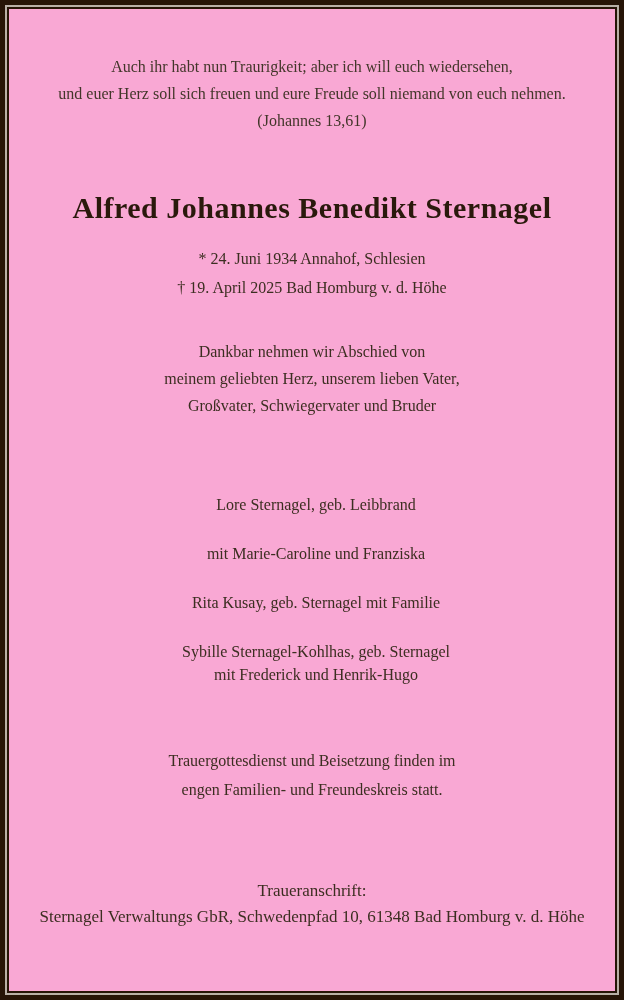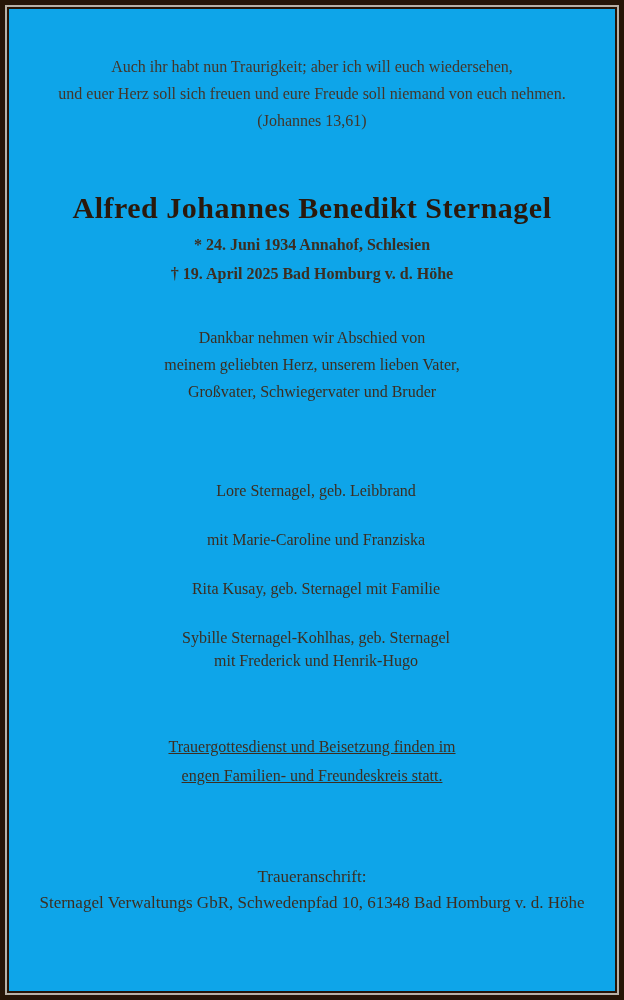--- a/index.html
+++ b/index.html
@@ -16,66 +16,64 @@
   }
   .frame-mid {
     width: 100%; height: 100%;
     box-sizing: border-box;
     border: 2px solid #b8b0a6;
   }
   .frame-inner {
     width: 100%; height: 100%;
     box-sizing: border-box;
     border: 2px solid #261507;
-    background: #0ea5e9;
+    background: #f9a8d4;
     overflow: hidden;
     text-align: center;
     color: #3c2e21;
   }
   .verse {
     margin-top: 44px;
     font-size: 16px;
     line-height: 27px;
     color: #43362a;
   }
   .verse-ref { color: #43362a; }
   .name {
     margin-top: 56px;
     font-size: 30px;
     line-height: 36px;
     font-weight: 700;
     color: #2a190c;
     letter-spacing: 0.5px;
   }
   .dates {
-    margin-top: 4px;
+    margin-top: 18px;
     font-size: 16px;
     line-height: 29px;
     color: #3c2e21;
-    font-weight: bold;
   }
   .farewell {
     margin-top: 36px;
     font-size: 16px;
     line-height: 27px;
   }
   .mourners {
     margin-top: 74px;
     font-size: 16px;
     padding-left: 8px;
   }
   .mourner-group {
     line-height: 23px;
     margin-bottom: 26px;
   }
   .service-note {
     margin-top: 60px;
     font-size: 16px;
     line-height: 29px;
-    text-decoration: underline;
   }
   .address {
     margin-top: 74px;
     font-size: 17px;
     line-height: 26px;
   }
   .line { display: block; }
 </style>
 </head>
 <body>

